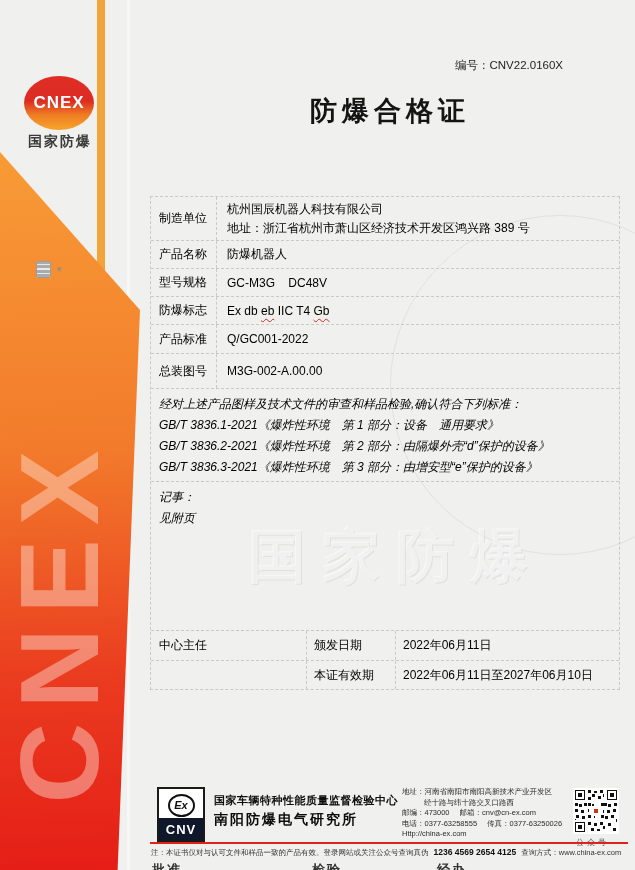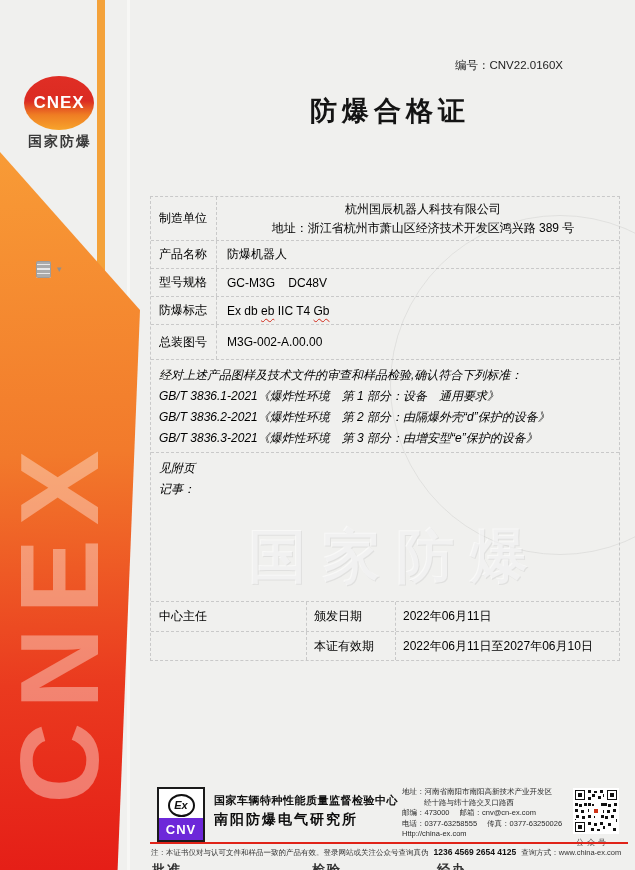--- a/index.html
+++ b/index.html
@@ -38,42 +38,42 @@
   .title { position:absolute; left:150px; top:93px; width:480px; text-align:center;
            font-size:27px; font-weight:700; letter-spacing:5px; color:#141414; }
 
   
   .cert-table { position:absolute; left:150px; top:196px; width:470px; border:1px dashed #c9c9c9;
                 font-size:12px; color:#000000; }
   .trow { display:flex; border-bottom:1px dashed #c9c9c9; }
   .trow:last-child { border-bottom:none; }
   .lbl { width:66px; padding-left:8px; border-right:1px dashed #c9c9c9; display:flex; align-items:center; }
   .val { flex:1; padding-left:10px; display:flex; align-items:center; white-space:pre-wrap; }
-  .val.multi { flex-direction:column; align-items:center; justify-content:center; line-height:19px; }
+  .val.multi { flex-direction:column; align-items:flex-start; justify-content:center; line-height:19px; }
   .h44{height:44px;} .h28{height:28px;} .h29{height:29px;} .h35{height:35px;}
   .block { display:block; border-bottom:1px dashed #c9c9c9; padding:5px 8px; line-height:21px;font-style:italic; }
   .block.std { height:93px; }
   .block.notes { height:149px; }
   .sig-row { display:flex; border-bottom:1px dashed #c9c9c9; height:30px; align-items:stretch;justify-content:center; }
   .sig-row:last-child { border-bottom:none; height:28px; }
   .sig-c1 { width:155px; padding-left:8px; display:flex; align-items:center; }
   .sig-c2 { width:90px; padding-left:7px; border-left:1px dashed #c9c9c9; border-right:1px dashed #c9c9c9;
             display:flex; align-items:center; }
   .sig-c3 { flex:1; padding-left:7px; display:flex; align-items:center; }
   .wavy { text-decoration-line:underline; text-decoration-style:wavy; text-decoration-color:#d22a1a;
           text-decoration-thickness:1px; text-underline-offset:3px; }
 
   
   .ex-logo { position:absolute; left:157px; top:787px; width:48px; height:55px; border:2px solid #1a1a1a;
              background:#fff; }
   .ex-top { height:29px; display:flex; align-items:center; justify-content:center; }
   .ex-circle { width:27px; height:23px; border:2px solid #111; border-radius:50%;
                display:flex; align-items:center; justify-content:center;
                font-size:11px; font-weight:700; font-style:italic; color:#111; background:#fff; margin-top:3px;}
-  .ex-bottom { height:22px; background:#6d28d9; color:#fff; display:flex; align-items:center; justify-content:center;
+  .ex-bottom { height:22px; background:#0f172a; color:#fff; display:flex; align-items:center; justify-content:center;
                font-size:13px; font-weight:700; letter-spacing:1px; }
   .org { position:absolute; left:214px; top:793px; color:#0d0d0d; }
   .org-line1 { font-size:11px; font-weight:700; letter-spacing:0.5px; }
   .org-line2 { font-size:14px; font-weight:700; letter-spacing:2px; margin-top:3px; }
   .addr { position:absolute; left:402px; top:787px; width:170px; font-size:7.5px; line-height:10.5px; color:#2a2a2a; }
   .addr .indent { padding-left:22px; }
   .addr .pair span + span { margin-left:10px; }
   .qr { position:absolute; left:573px; top:788px; width:46px; height:46px; background:#fff; padding:2px; }
   .qr-caption { position:absolute; left:576px; top:837px; font-size:8px; letter-spacing:3px; color:#555; }
   .red-line { position:absolute; left:150px; top:842px; width:478px; height:2px; background:#e02318; }
@@ -128,36 +128,40 @@
     <div class="trow h28">
       <div class="lbl">型号规格</div>
       <div class="val">GC-M3G    DC48V</div>
     </div>
 
     <div class="trow h28">
       <div class="lbl">防爆标志</div>
       <div class="val"><span>Ex db </span><span class="wavy">eb</span><span> IIC T4 </span><span class="wavy">Gb</span></div>
     </div>
 
+    <div class="trow h29">
+      <div class="lbl">产品标准</div>
+      <div class="val">Q/GC001-2022</div>
+    </div>
 
     <div class="trow h35">
       <div class="lbl">总装图号</div>
       <div class="val">M3G-002-A.00.00</div>
     </div>
 
     <div class="block std">
       <div>经对上述产品图样及技术文件的审查和样品检验,确认符合下列标准：</div>
       <div>GB/T 3836.1-2021《爆炸性环境　第 1 部分：设备　通用要求》</div>
       <div>GB/T 3836.2-2021《爆炸性环境　第 2 部分：由隔爆外壳“d”保护的设备》</div>
       <div>GB/T 3836.3-2021《爆炸性环境　第 3 部分：由增安型“e”保护的设备》</div>
     </div>
 
     <div class="block notes">
+      <div>记事：</div>
       <div>见附页</div>
-      <div>记事：</div>
     </div>
 
     <div class="sig-row">
       <div class="sig-c1">中心主任</div>
       <div class="sig-c2">颁发日期</div>
       <div class="sig-c3">2022年06月11日</div>
     </div>
 
     <div class="sig-row">
       <div class="sig-c1"></div>

